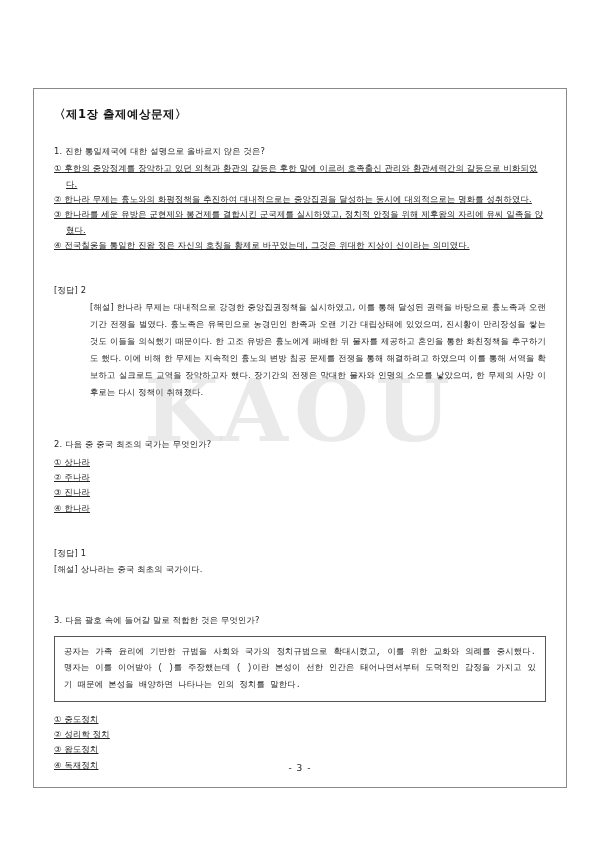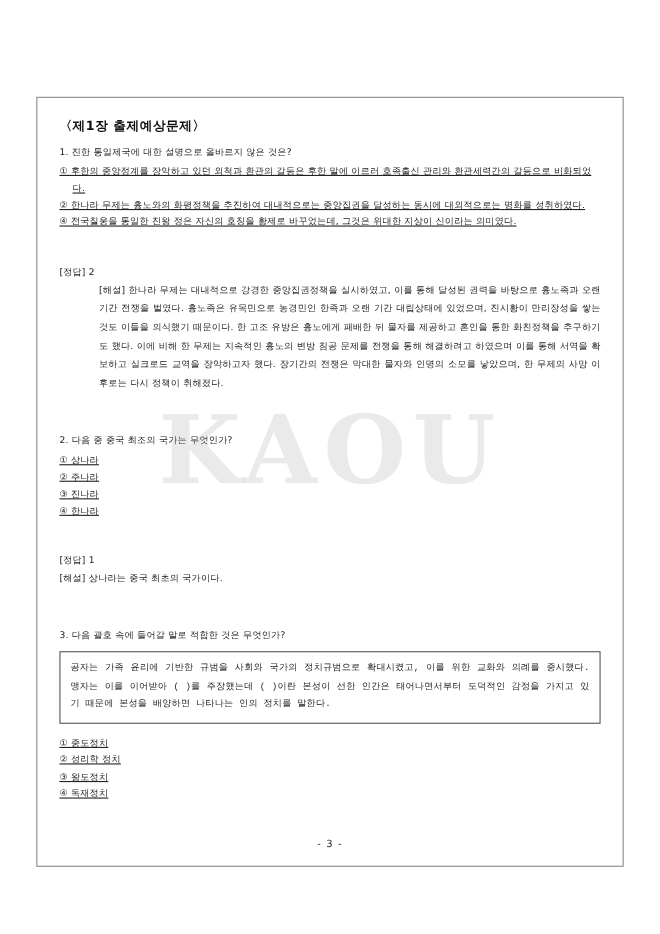--- a/index.html
+++ b/index.html
@@ -51,21 +51,21 @@
   .content {
     position: relative;
     z-index: 2;
     padding: 18px 20px 0 20px;
     box-sizing: border-box;
   }
   .doc-title {
     font-size: 11.5px;
     font-weight: bold;
     letter-spacing: 0.5px;
-    margin-bottom: 9px;
+    margin-bottom: 22px;
     color: #111;
   }
   .block {
     margin-bottom: 12px;
   }
   .q-stem {
     font-size: 8.3px;
     line-height: 1.85;
     letter-spacing: 0.2px;
     margin-bottom: 2px;
@@ -135,20 +135,21 @@
   </div>
 
   <div class="content">
 
     <div class="doc-title">〈제1장 출제예상문제〉</div>
 
     <div class="block">
       <div class="q-stem">1. 진한 통일제국에 대한 설명으로 올바르지 않은 것은?</div>
       <div class="choice wrap">① 후한의 중앙정계를 장악하고 있던 외척과 환관의 갈등은 후한 말에 이르러 호족출신 관리와 환관세력간의 갈등으로 비화되었다.</div>
       <div class="choice wrap">② 한나라 무제는 흉노와의 화평정책을 추진하여 대내적으로는 중앙집권을 달성하는 동시에 대외적으로는 명화를 성취하였다.</div>
+      <div class="choice wrap">③ 한나라를 세운 유방은 군현제와 봉건제를 결합시킨 군국제를 실시하였고, 정치적 안정을 위해 제후왕의 자리에 유씨 일족을 앉혔다.</div>
       <div class="choice wrap">④ 전국칠웅을 통일한 진왕 정은 자신의 호칭을 황제로 바꾸었는데, 그것은 위대한 지상이 신이라는 의미였다.</div>
     </div>
 
     <div class="spacer-md"></div>
 
     <div class="block">
       <div class="answer-line">
         <span>[정답]</span>
         <span>2</span>
       </div>

